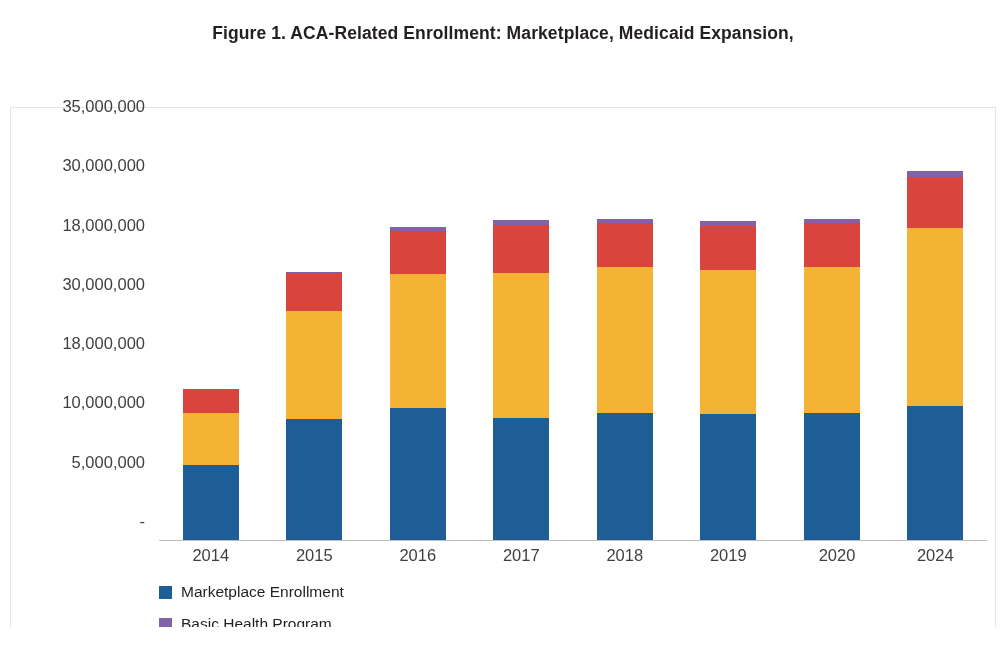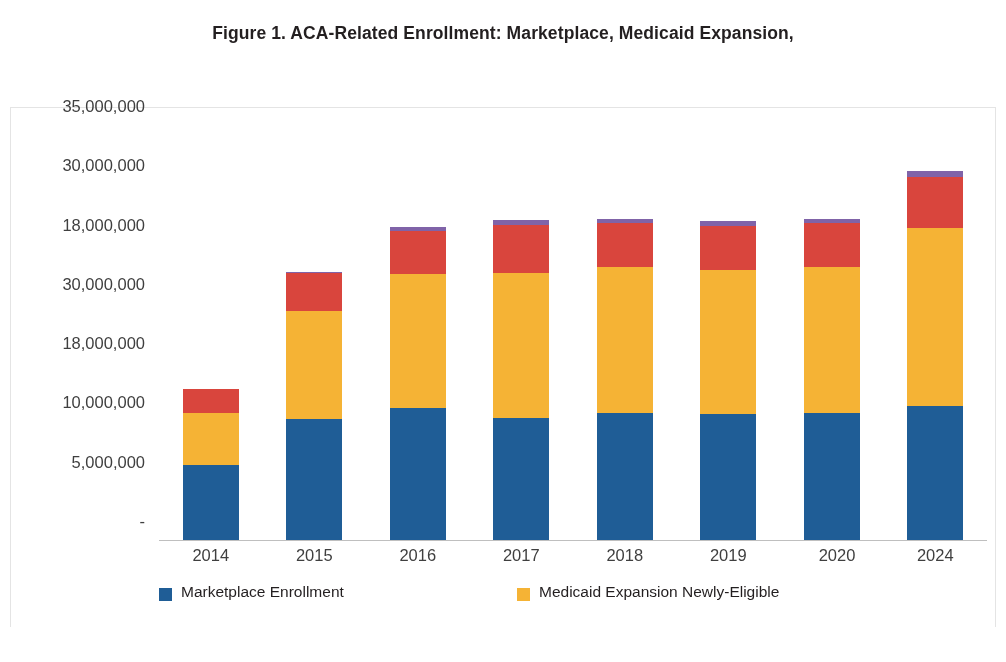--- a/index.html
+++ b/index.html
@@ -89,21 +89,21 @@
     font-size: 15.5px;
     color: #231f20;
   }
   .legend-row {
     display: flex;
     align-items: center;
     height: 32px;
   }
   .legend-item {
     display: flex;
-    align-items: flex-end;
+    align-items: center;
   }
   .swatch {
     width: 13px;
     height: 13px;
     margin-right: 9px;
     flex: 0 0 auto;
   }
   .legend-label { white-space: nowrap; }
   #legend-row-1 .legend-item:nth-child(1) { width: 358px; }
   #legend-row-2 .legend-item:nth-child(1) { width: 358px; }
@@ -188,23 +188,23 @@
         <div class="xtick" style="left: 628px;">2020</div>
         <div class="xtick" style="left: 726.25px;">2024</div>
       </div>
 
     <div id="legend">
       <div class="legend-row" id="legend-row-1">
         <div class="legend-item">
           <span class="swatch" style="background: rgb(31, 93, 150);"></span>
           <span class="legend-label">Marketplace Enrollment</span>
         </div>
+      </div>
+      <div class="legend-row" id="legend-row-2">
         <div class="legend-item">
-          <span class="swatch" style="background: rgb(245, 179, 53);"></span>
-          <span class="legend-label">Medicaid Expansion Newly-Eligible</span>
+          <span class="swatch" style="background: rgb(128, 99, 168);"></span>
+          <span class="legend-label">Basic Health Program</span>
         </div>
       </div>
-      <div class="legend-row" id="legend-row-2">
-      </div>
     </div>
 
   </div>
 </div>
 
 </body></html>

